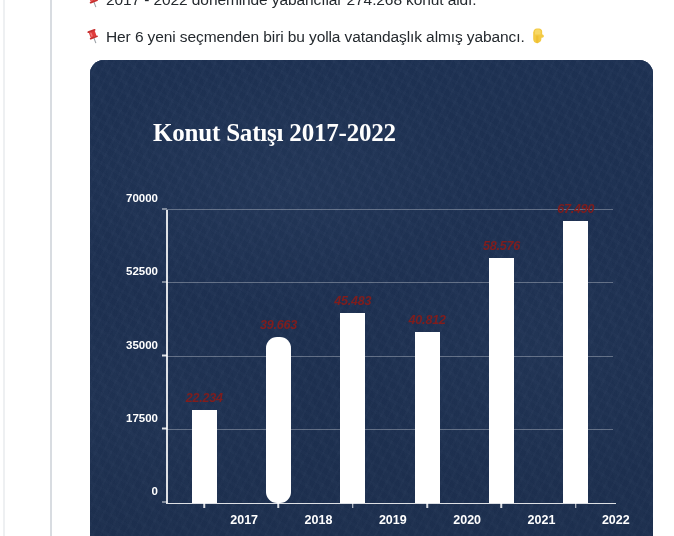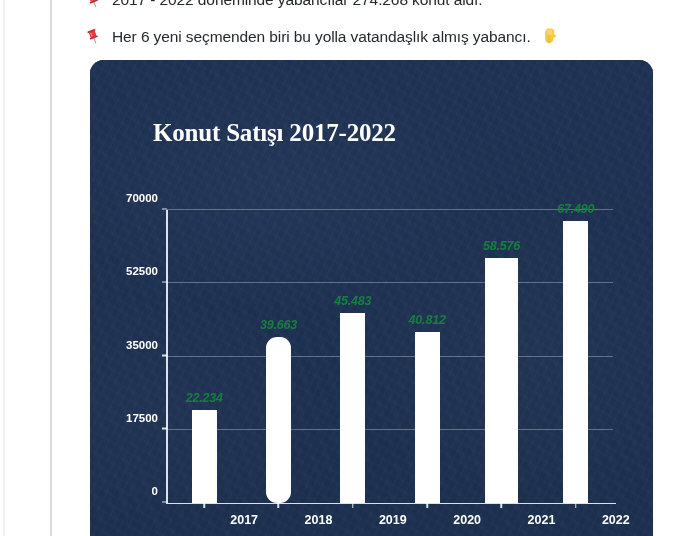--- a/index.html
+++ b/index.html
@@ -41,21 +41,21 @@
     width: 622px; height: 536px;
     background: #ffffff;
   }
 
   
   .post-line {
     position: absolute;
     left: 33px;
     display: flex;
     align-items: center;
-    gap: 10px;
+    gap: 4px;
     white-space: nowrap;
     color: #24292e;
     font-size: 15.5px;
     letter-spacing: -0.1px;
   }
   .post-line.clipped {
     top: -9px;
   }
   .post-line.second {
     top: 27px;
@@ -186,21 +186,21 @@
   .bar {
     width: 25px;
     background: #ffffff;
     position: relative;
   }
   .bar-value {
     position: absolute;
     bottom: calc(100% + 5px);
     left: 50%;
     transform: translateX(-50%);
-    color: #15803d;
+    color: #7f1d1d;
     font-size: 12.5px;
     font-weight: 700;
     font-style: italic;
     white-space: nowrap;
     letter-spacing: -0.2px;
   }
   .xtick-mark {
     position: absolute;
     bottom: -5px;
     left: 50%;
@@ -318,21 +318,21 @@
             <div class="xtick-label">2019</div>
           </div>
           <div class="bar-slot">
             <div class="bar" style="height: 58.3029%; background: rgb(255, 255, 255);">
               <div class="bar-value">40.812</div>
             </div>
             <div class="xtick-mark"></div>
             <div class="xtick-label">2020</div>
           </div>
           <div class="bar-slot">
-            <div class="bar" style="height: 83.68%; background: rgb(255, 255, 255); padding-left: 8px;">
+            <div class="bar" style="height: 83.68%; background: rgb(255, 255, 255);">
               <div class="bar-value">58.576</div>
             </div>
             <div class="xtick-mark"></div>
             <div class="xtick-label">2021</div>
           </div>
           <div class="bar-slot">
             <div class="bar" style="height: 96.4143%; background: rgb(255, 255, 255);">
               <div class="bar-value">67.490</div>
             </div>
             <div class="xtick-mark"></div>

